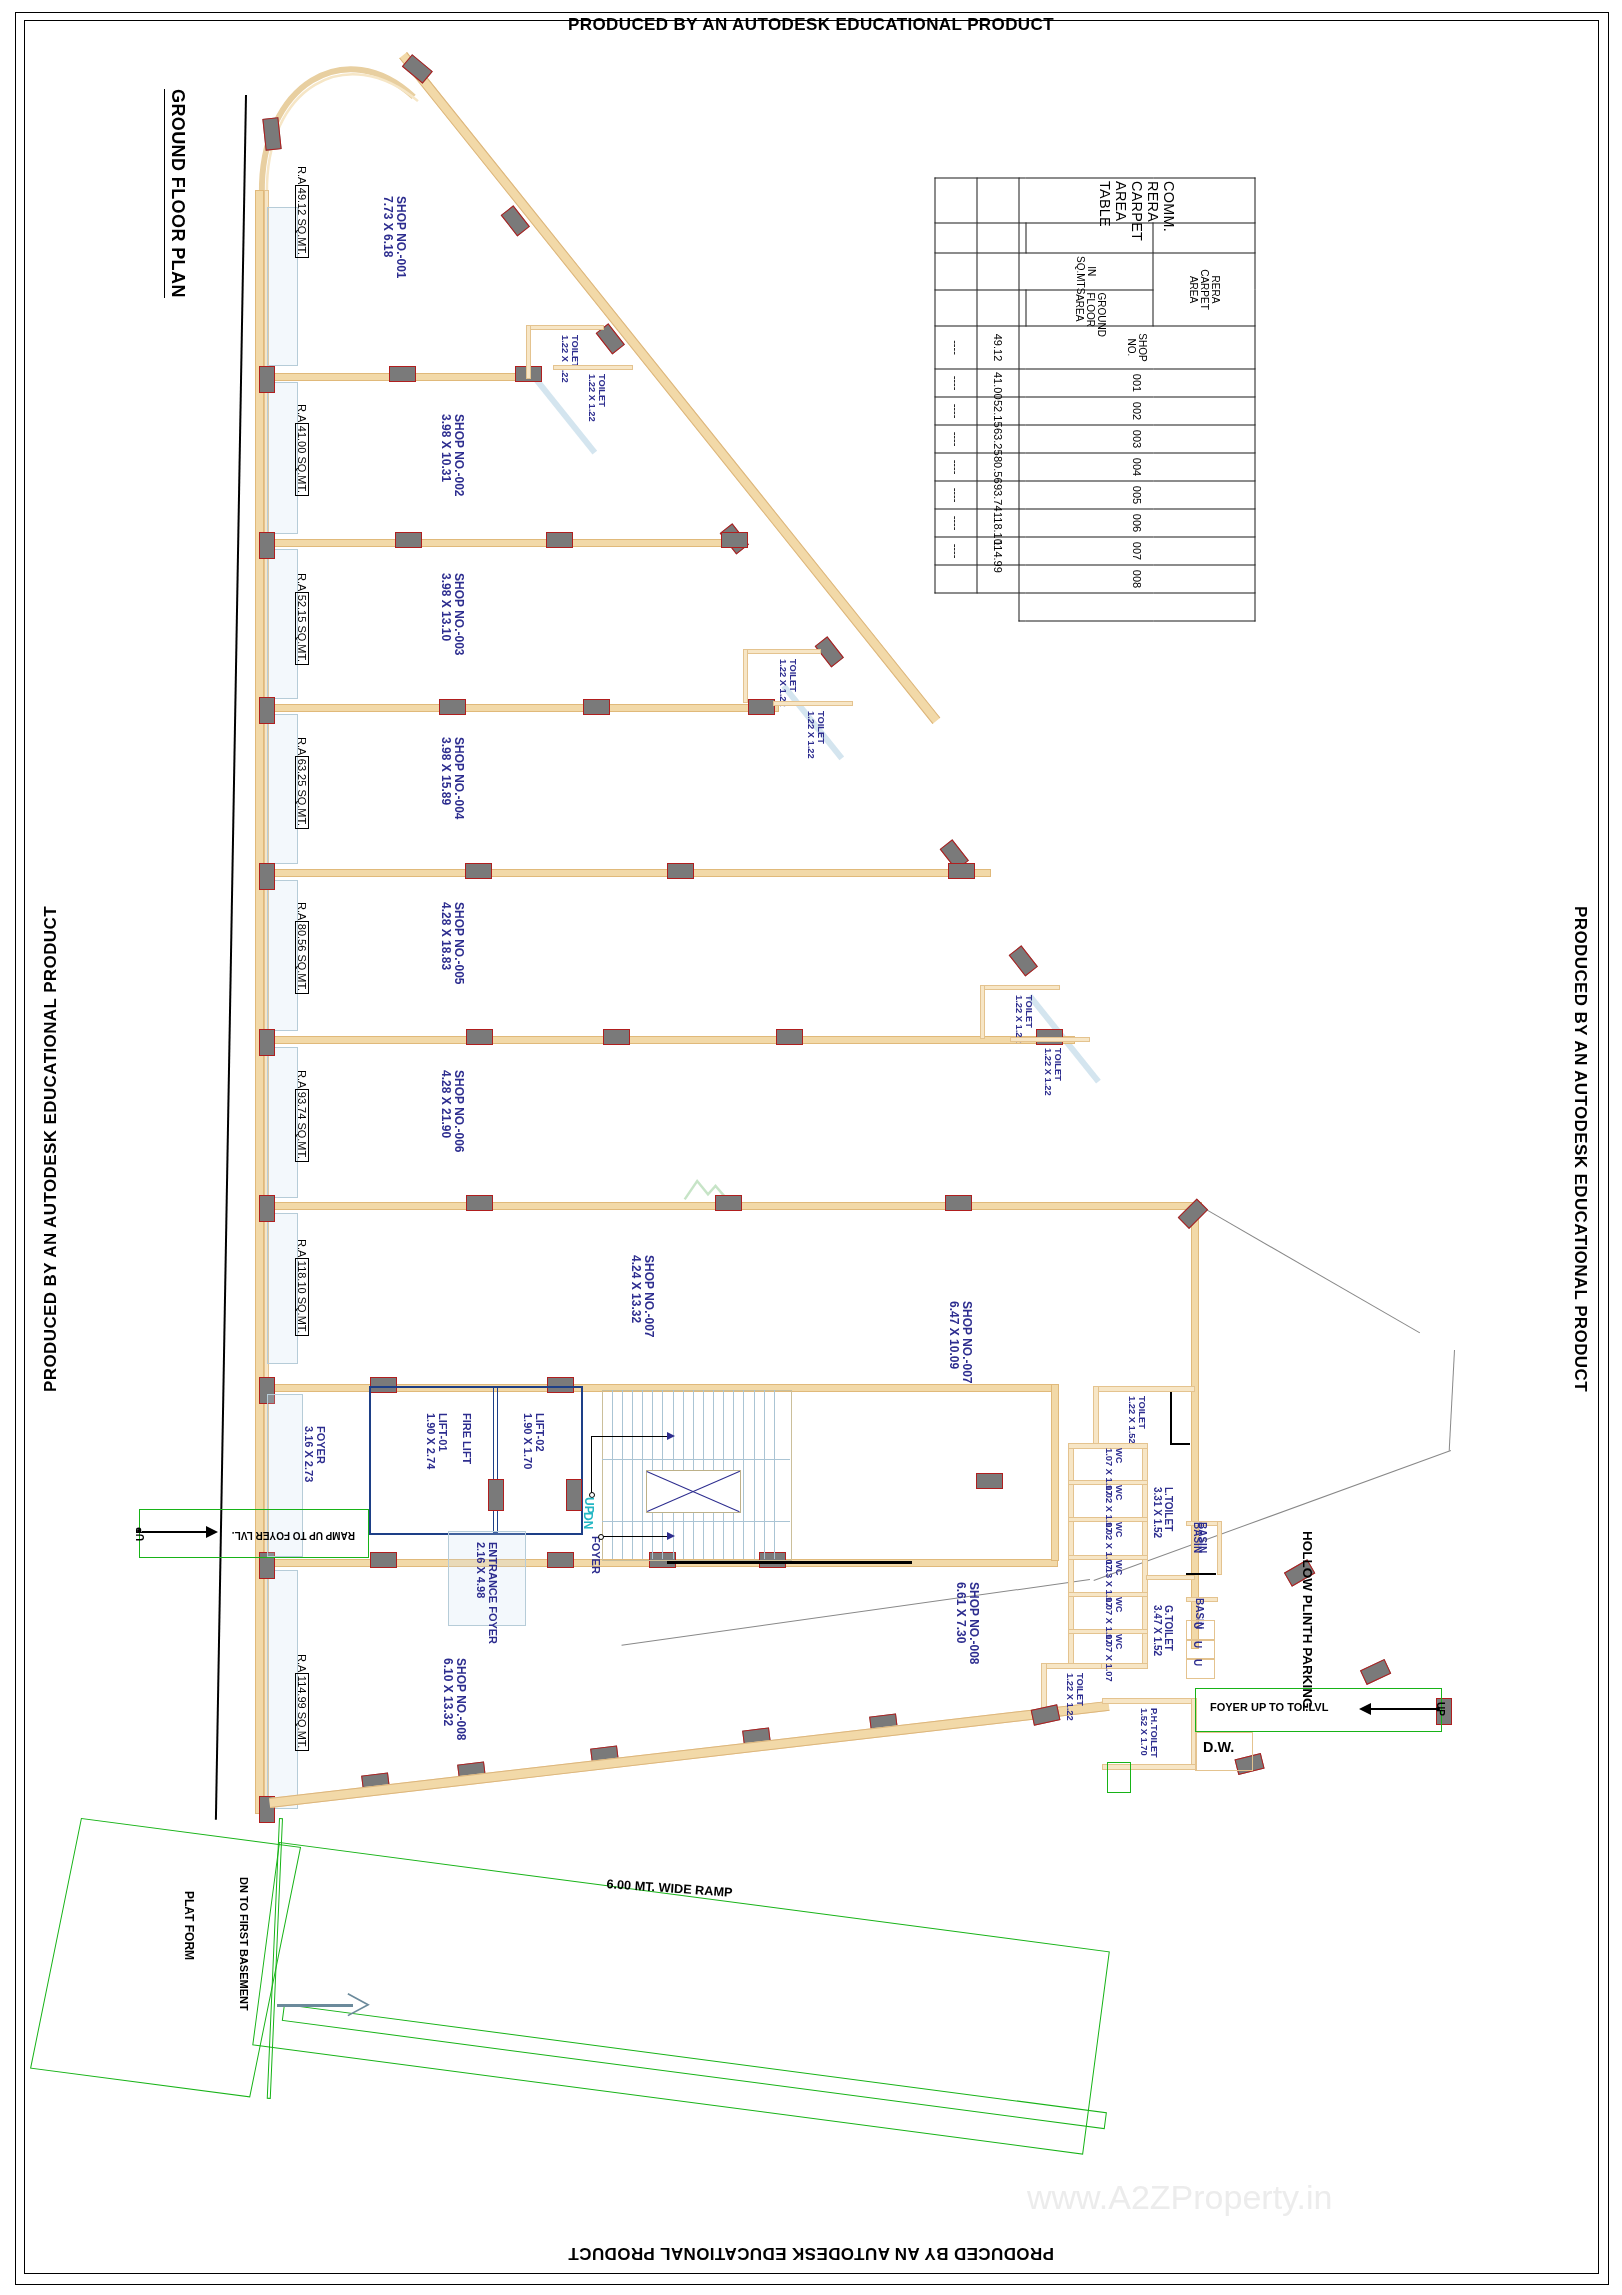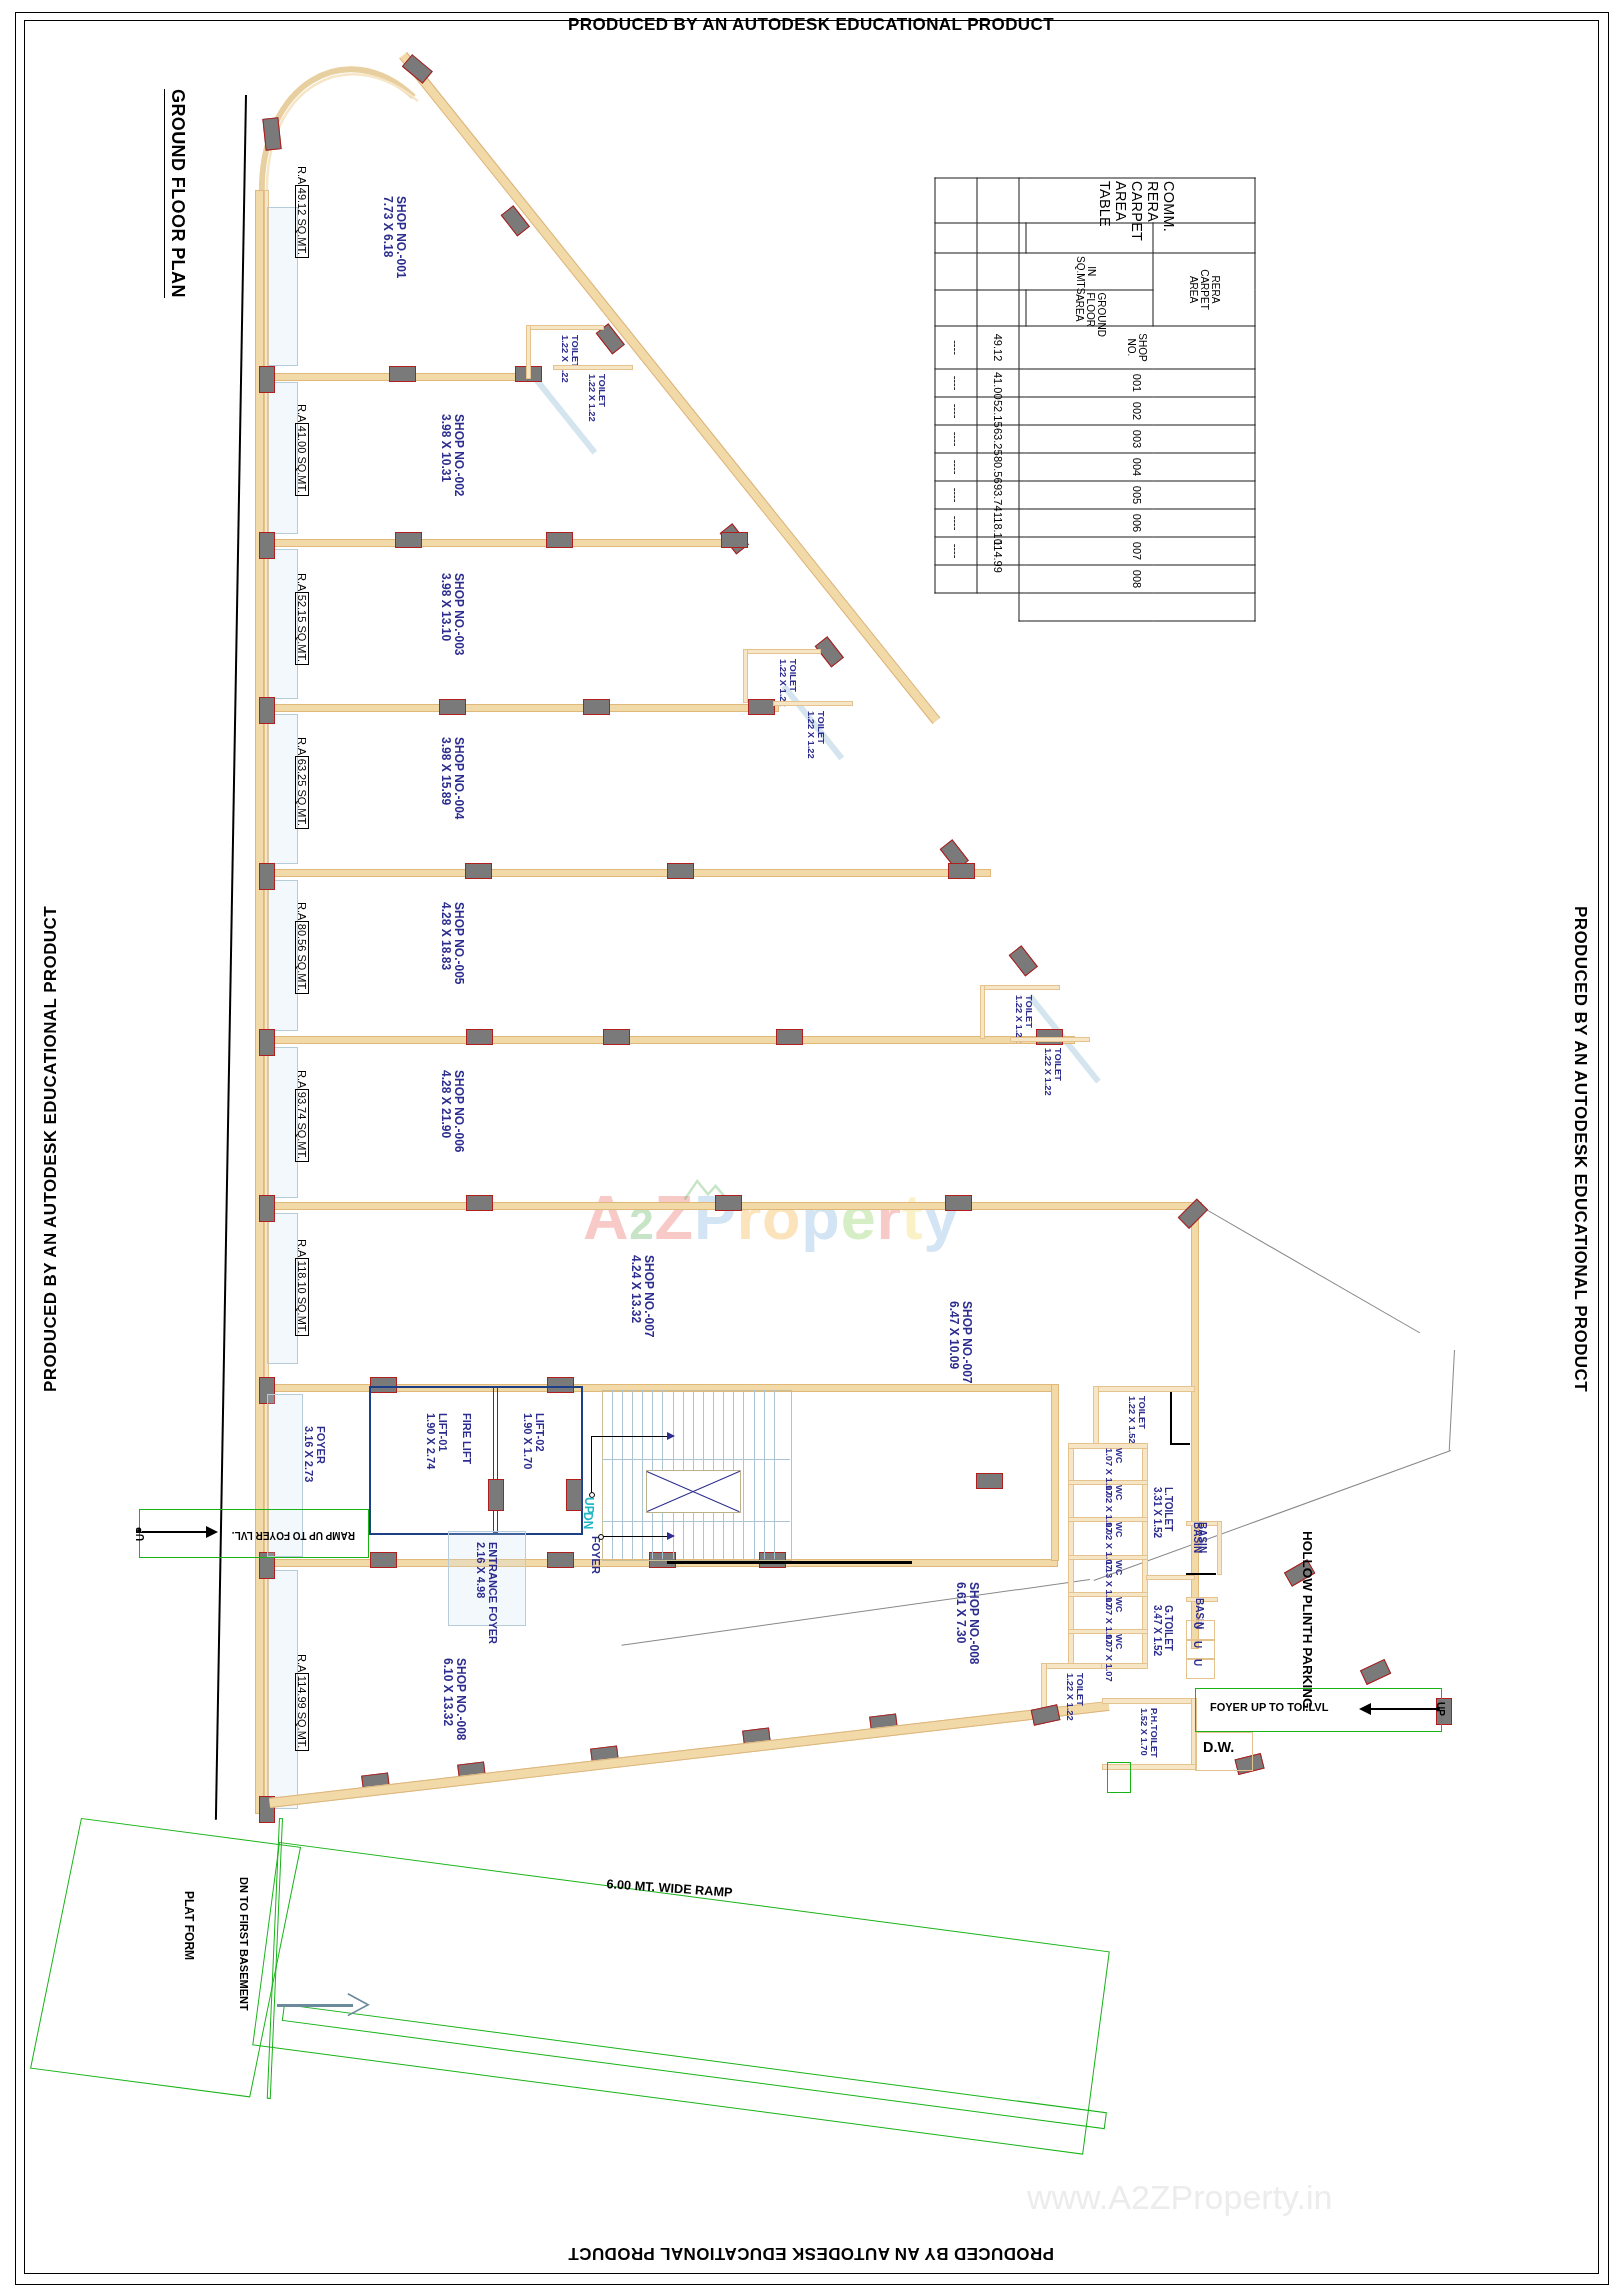--- a/index.html
+++ b/index.html
@@ -96,23 +96,20 @@
   <div class="sheet-outer"></div>
   <div class="sheet-inner"></div>
 
   <div class="banner banner-top">PRODUCED BY AN AUTODESK EDUCATIONAL PRODUCT</div>
   <div class="banner banner-bottom">PRODUCED BY AN AUTODESK EDUCATIONAL PRODUCT</div>
   <div class="banner banner-left">PRODUCED BY AN AUTODESK EDUCATIONAL PRODUCT</div>
   <div class="banner banner-right">PRODUCED BY AN AUTODESK EDUCATIONAL PRODUCT</div>
 
   <div class="plan-title" style="left:188px;top:89px;">GROUND FLOOR PLAN</div>
 
-  <div id="wm-center">
-    <span class="wmA">A</span><span class="wmdig" style="font-size:44px;">2</span><span class="wmZ">Z</span><span> </span><span class="wmP">P</span><span class="wmr">r</span><span class="wmo">o</span><span class="wmp">p</span><span class="wme">e</span><span class="wmr2">r</span><span class="wmt">t</span><span class="wmy">y</span>
-  </div>
   <svg id="wm-roof" viewBox="0 0 60 30">
     <path d="M5 28 L20 6 L33 22 L42 12 L56 28" fill="none" stroke="#4aa94a" stroke-width="3"></path>
   </svg>
   <div id="wm-bottom">www.A2ZProperty.in</div>
 
   <div id="area-table">
     <table>
       <tbody>
           <tr>
         <td rowspan="3" class="tbl-title" style="width:39px;">COMM. RERA CARPET AREA TABLE</td>

